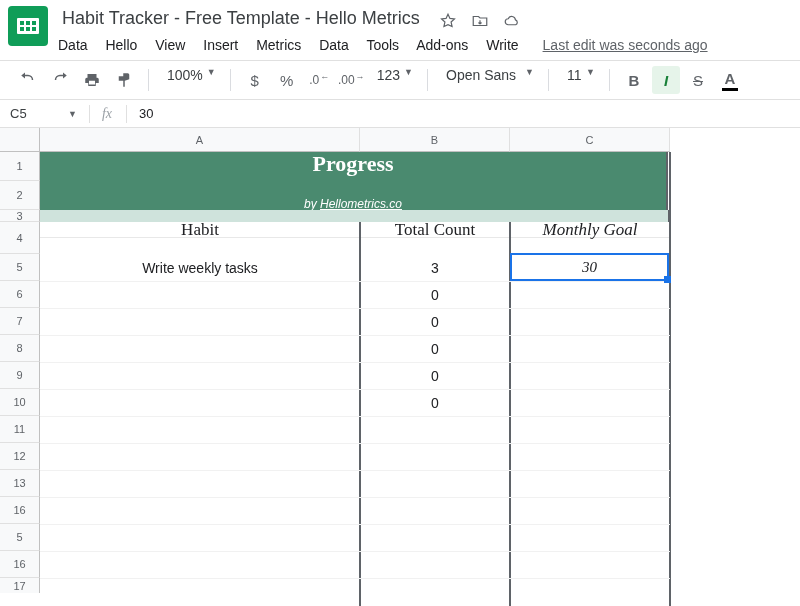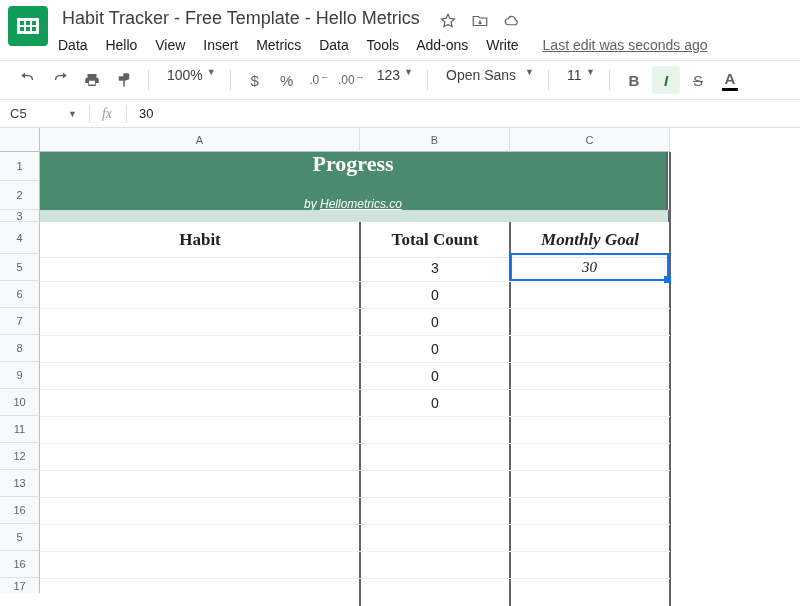--- a/index.html
+++ b/index.html
@@ -33,21 +33,21 @@
   .col-headers { display:flex;}
   .ch { height:24px; border-right:1px solid #e0e0e0; border-bottom:1px solid #c0c0c0; background:#f8f9fa; font-size:11px; color:#5f6368; display:flex; align-items:center; justify-content:center;}
   .row-headers { width:40px;}
   .rh { height:27px; border-right:1px solid #c0c0c0; border-bottom:1px solid #e0e0e0; background:#f8f9fa; font-size:11px; color:#5f6368; display:flex; align-items:center; justify-content:center;}
   .sheet-body { position:relative;}
   .title-merge { position:absolute; left:0; top:0; height:58px; background:#4a8a6f; color:#fff; display:flex; flex-direction:column; align-items:center; justify-content:center; border-right:2px solid #5f6368;}
   .title-merge .big { font-family:"Georgia",serif; font-weight:bold; font-size:22px; font-style:normal;}
   .title-merge .small { font-size:12px; font-style:italic; margin-top:20px;}
   .title-merge .small u { text-decoration:underline;}
   .row3bar { position:absolute; left:0; top:58px; height:12px; background:#cfe3dc; border-right:2px solid #5f6368;}
-  .hdr-cell { position:absolute; top:70px; height:36px; font-family:"Georgia",serif; font-weight:bold; font-size:17px; display:flex; align-items:center; justify-content:center; border-bottom:1px solid #e8e8e8;}
+  .hdr-cell { position:absolute; top:70px; height:16px; font-family:"Georgia",serif; font-weight:normal; font-size:17px; display:flex; align-items:center; justify-content:center; border-bottom:1px solid #e8e8e8;}
   .hdr-italic { font-style:italic;}
   .data-cell { position:absolute; height:27px; display:flex; align-items:center; justify-content:center; font-size:14px; color:#202124;}
   .colA-border { position:absolute; width:2px; background:#5f6368; top:70px;}
   .colC-border { position:absolute; width:2px; background:#5f6368; top:0;}
   .sel-cell { position:absolute; border:2px solid #1a73e8; background:transparent; z-index:5;}
   .sel-handle { position:absolute; width:7px; height:7px; background:#1a73e8; right:-4px; bottom:-4px;}
   .sel-val { width:100%; height:100%; display:flex; align-items:center; justify-content:center; font-style:italic; font-family:"Georgia",serif; font-size:15px;}
   .bold { font-weight:bold;}
   .strike { text-decoration:line-through;}
 </style>
@@ -198,20 +198,21 @@
       <div class="title-merge" style="width:628px">
         <div class="big">Progress</div>
         <div class="small"><span>by </span><u>Hellometrics.co</u></div>
       </div>
       <div class="row3bar" style="width:630px"></div>
 
       <div class="hdr-cell" style="left:0;width:320px">Habit</div>
       <div class="hdr-cell hdr-italic" style="left:470px;width:160px">Monthly Goal</div>
       <div class="hdr-cell" style="left:320px;width:150px">Total Count</div>
 
+      <div class="data-cell" style="left:0;width:320px;top:102px">Write weekly tasks</div>
       <div class="data-cell" style="left:320px;width:150px;top:102px">3</div>
       <div class="data-cell" style="left:320px;width:150px;top:129px">0</div>
       <div class="data-cell" style="left:320px;width:150px;top:156px">0</div>
       <div class="data-cell" style="left:320px;width:150px;top:183px">0</div>
       <div class="data-cell" style="left:320px;width:150px;top:210px">0</div>
       <div class="data-cell" style="left:320px;width:150px;top:237px">0</div>
 
       <div class="colA-border" style="left:319px;height:400px"></div>
       <div class="colA-border" style="left:469px;height:400px"></div>
       <div class="colC-border" style="left:629px;height:470px"></div>

